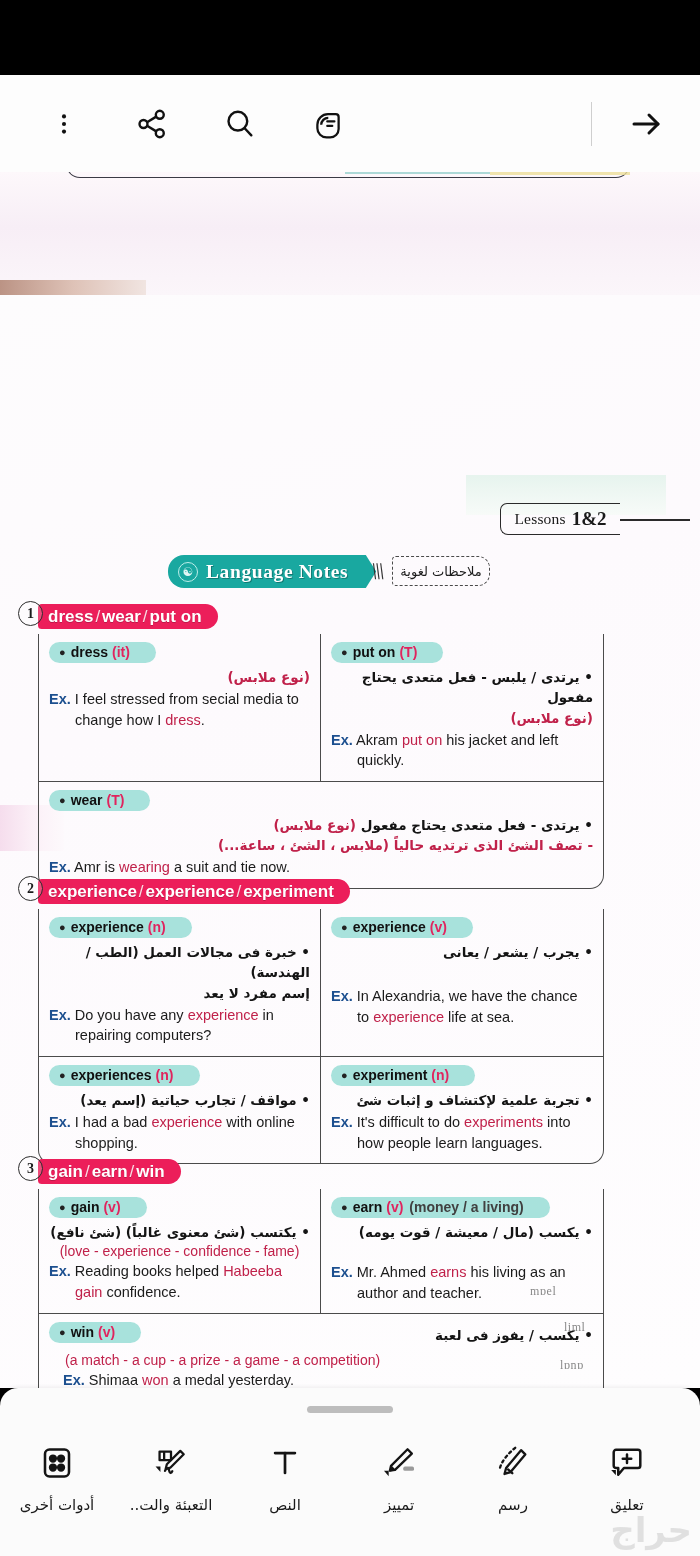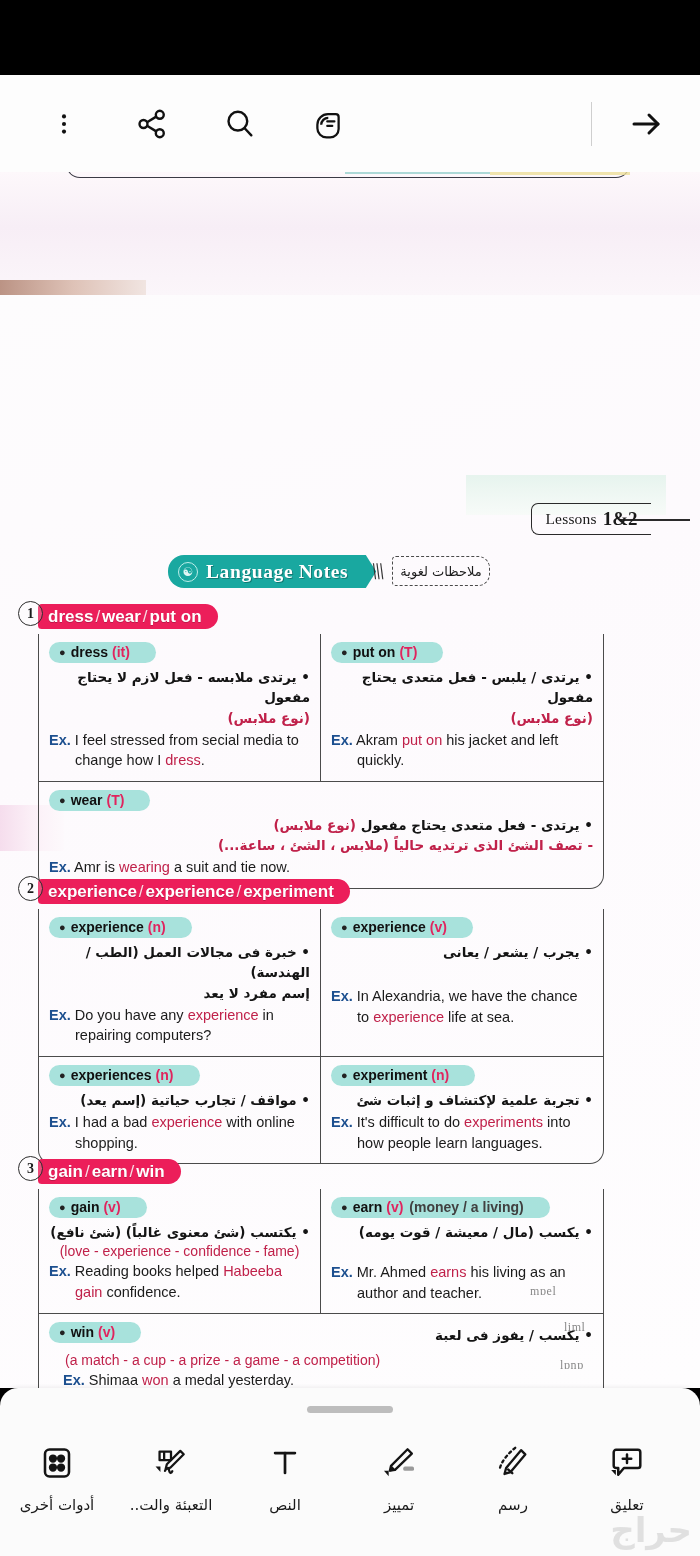--- a/index.html
+++ b/index.html
@@ -86,21 +86,21 @@
     background:linear-gradient(180deg,#e4f3ec,#f7fbf8);
     opacity:.9;
   }
 
   
   .lessons-box {
     position:absolute; left:500px; top:331px; width:120px; height:32px;
     border:1.7px solid #2a2a2a; border-right:none;
     border-radius:7px 0 0 8px;
     display:flex; align-items:center; justify-content:center;
-    font-family:"Liberation Serif", serif; color:#1a1a1a;margin-left:31px;
+    font-family:"Liberation Serif", serif; color:#1a1a1a;
   }
   .lessons-box .lw { font-size:15.5px; letter-spacing:.2px; }
   .lessons-box .ln { font-size:19px; font-weight:bold; margin-left:6px; }
   .lessons-tail {
     position:absolute; left:620px; top:347px; width:70px; height:2px;
     background:#2a2a2a;
   }
 
   
   .ln-banner {
@@ -312,21 +312,20 @@
       </div>
       <div class="g-body">
         <div class="row bord">
           <div class="cell sep">
             <div class="chip">
               <span class="dot">●</span>
               <span>dress</span>
               <span class="pos">(it)</span>
             </div>
             <div class="ar">
-              <span>• يرتدى ملابسه - فعل لازم لا يحتاج مفعول</span>
               <div class="red">(نوع ملابس)</div>
             </div>
             <div class="ex">
               <span class="lab">Ex.</span>
               I feel stressed from secial media to change how I <span class="kw">dress</span>.
             </div>
           </div>
           <div class="cell">
             <div class="chip">
               <span class="dot">●</span>

